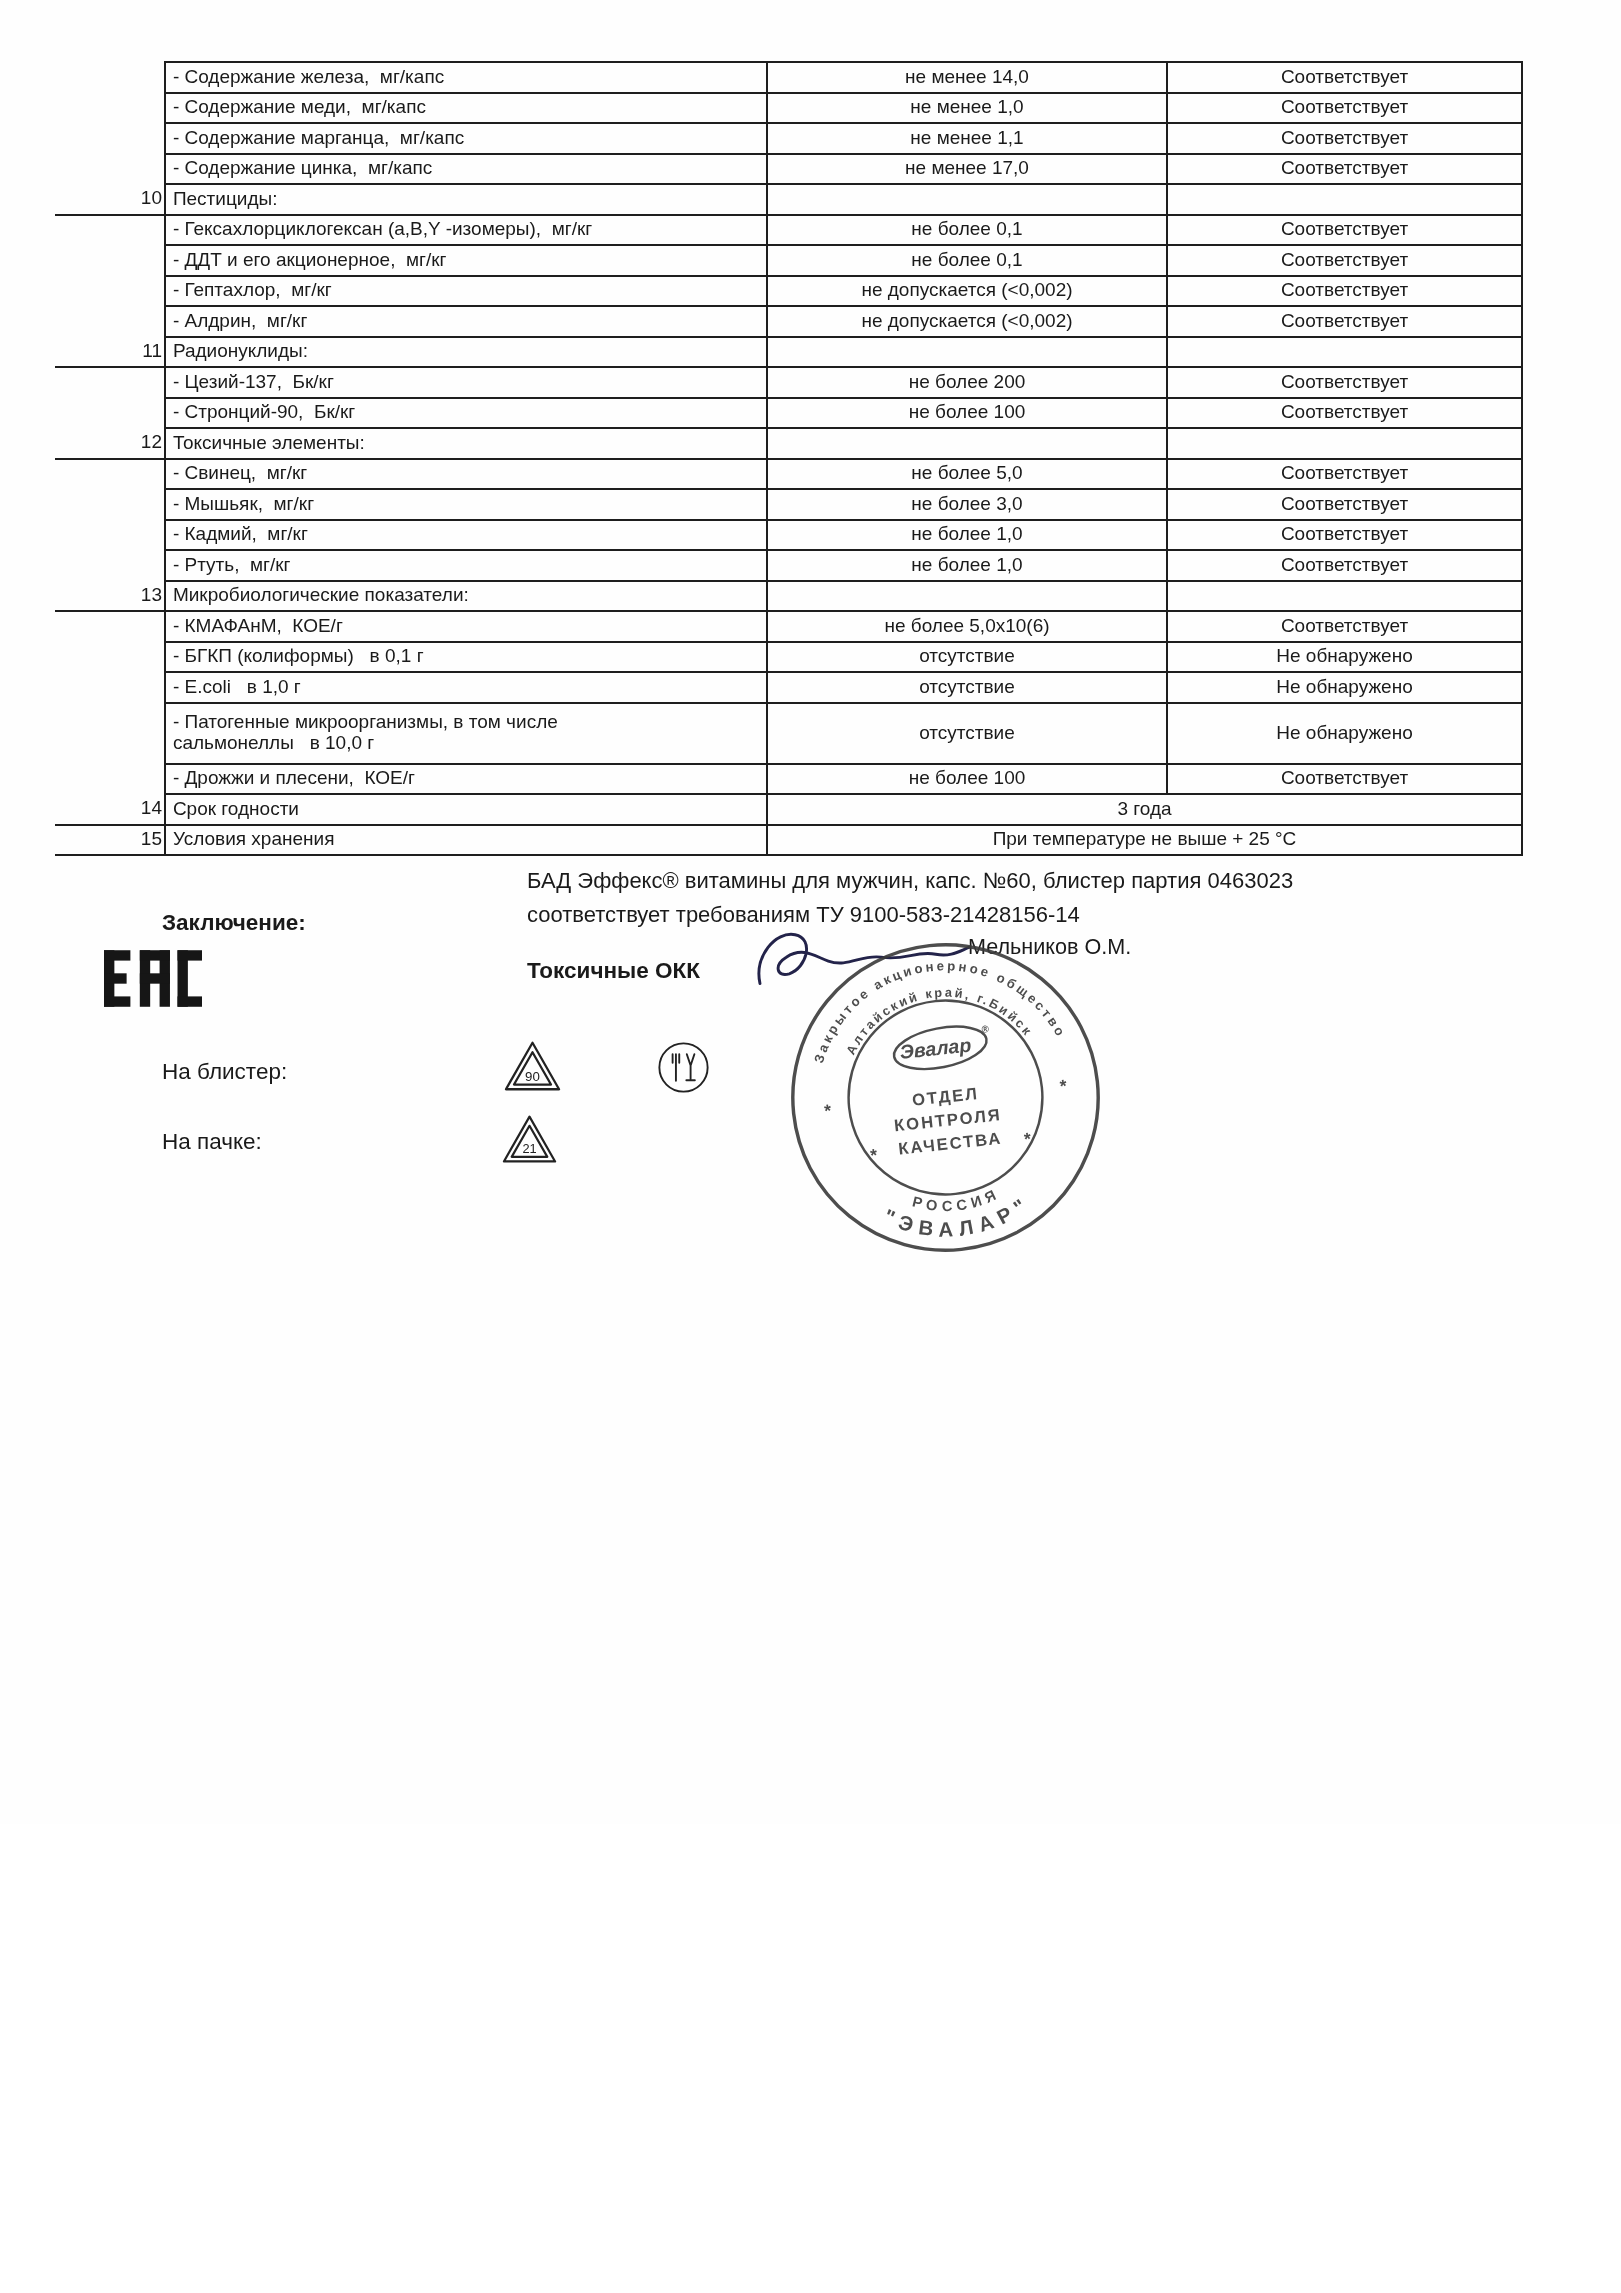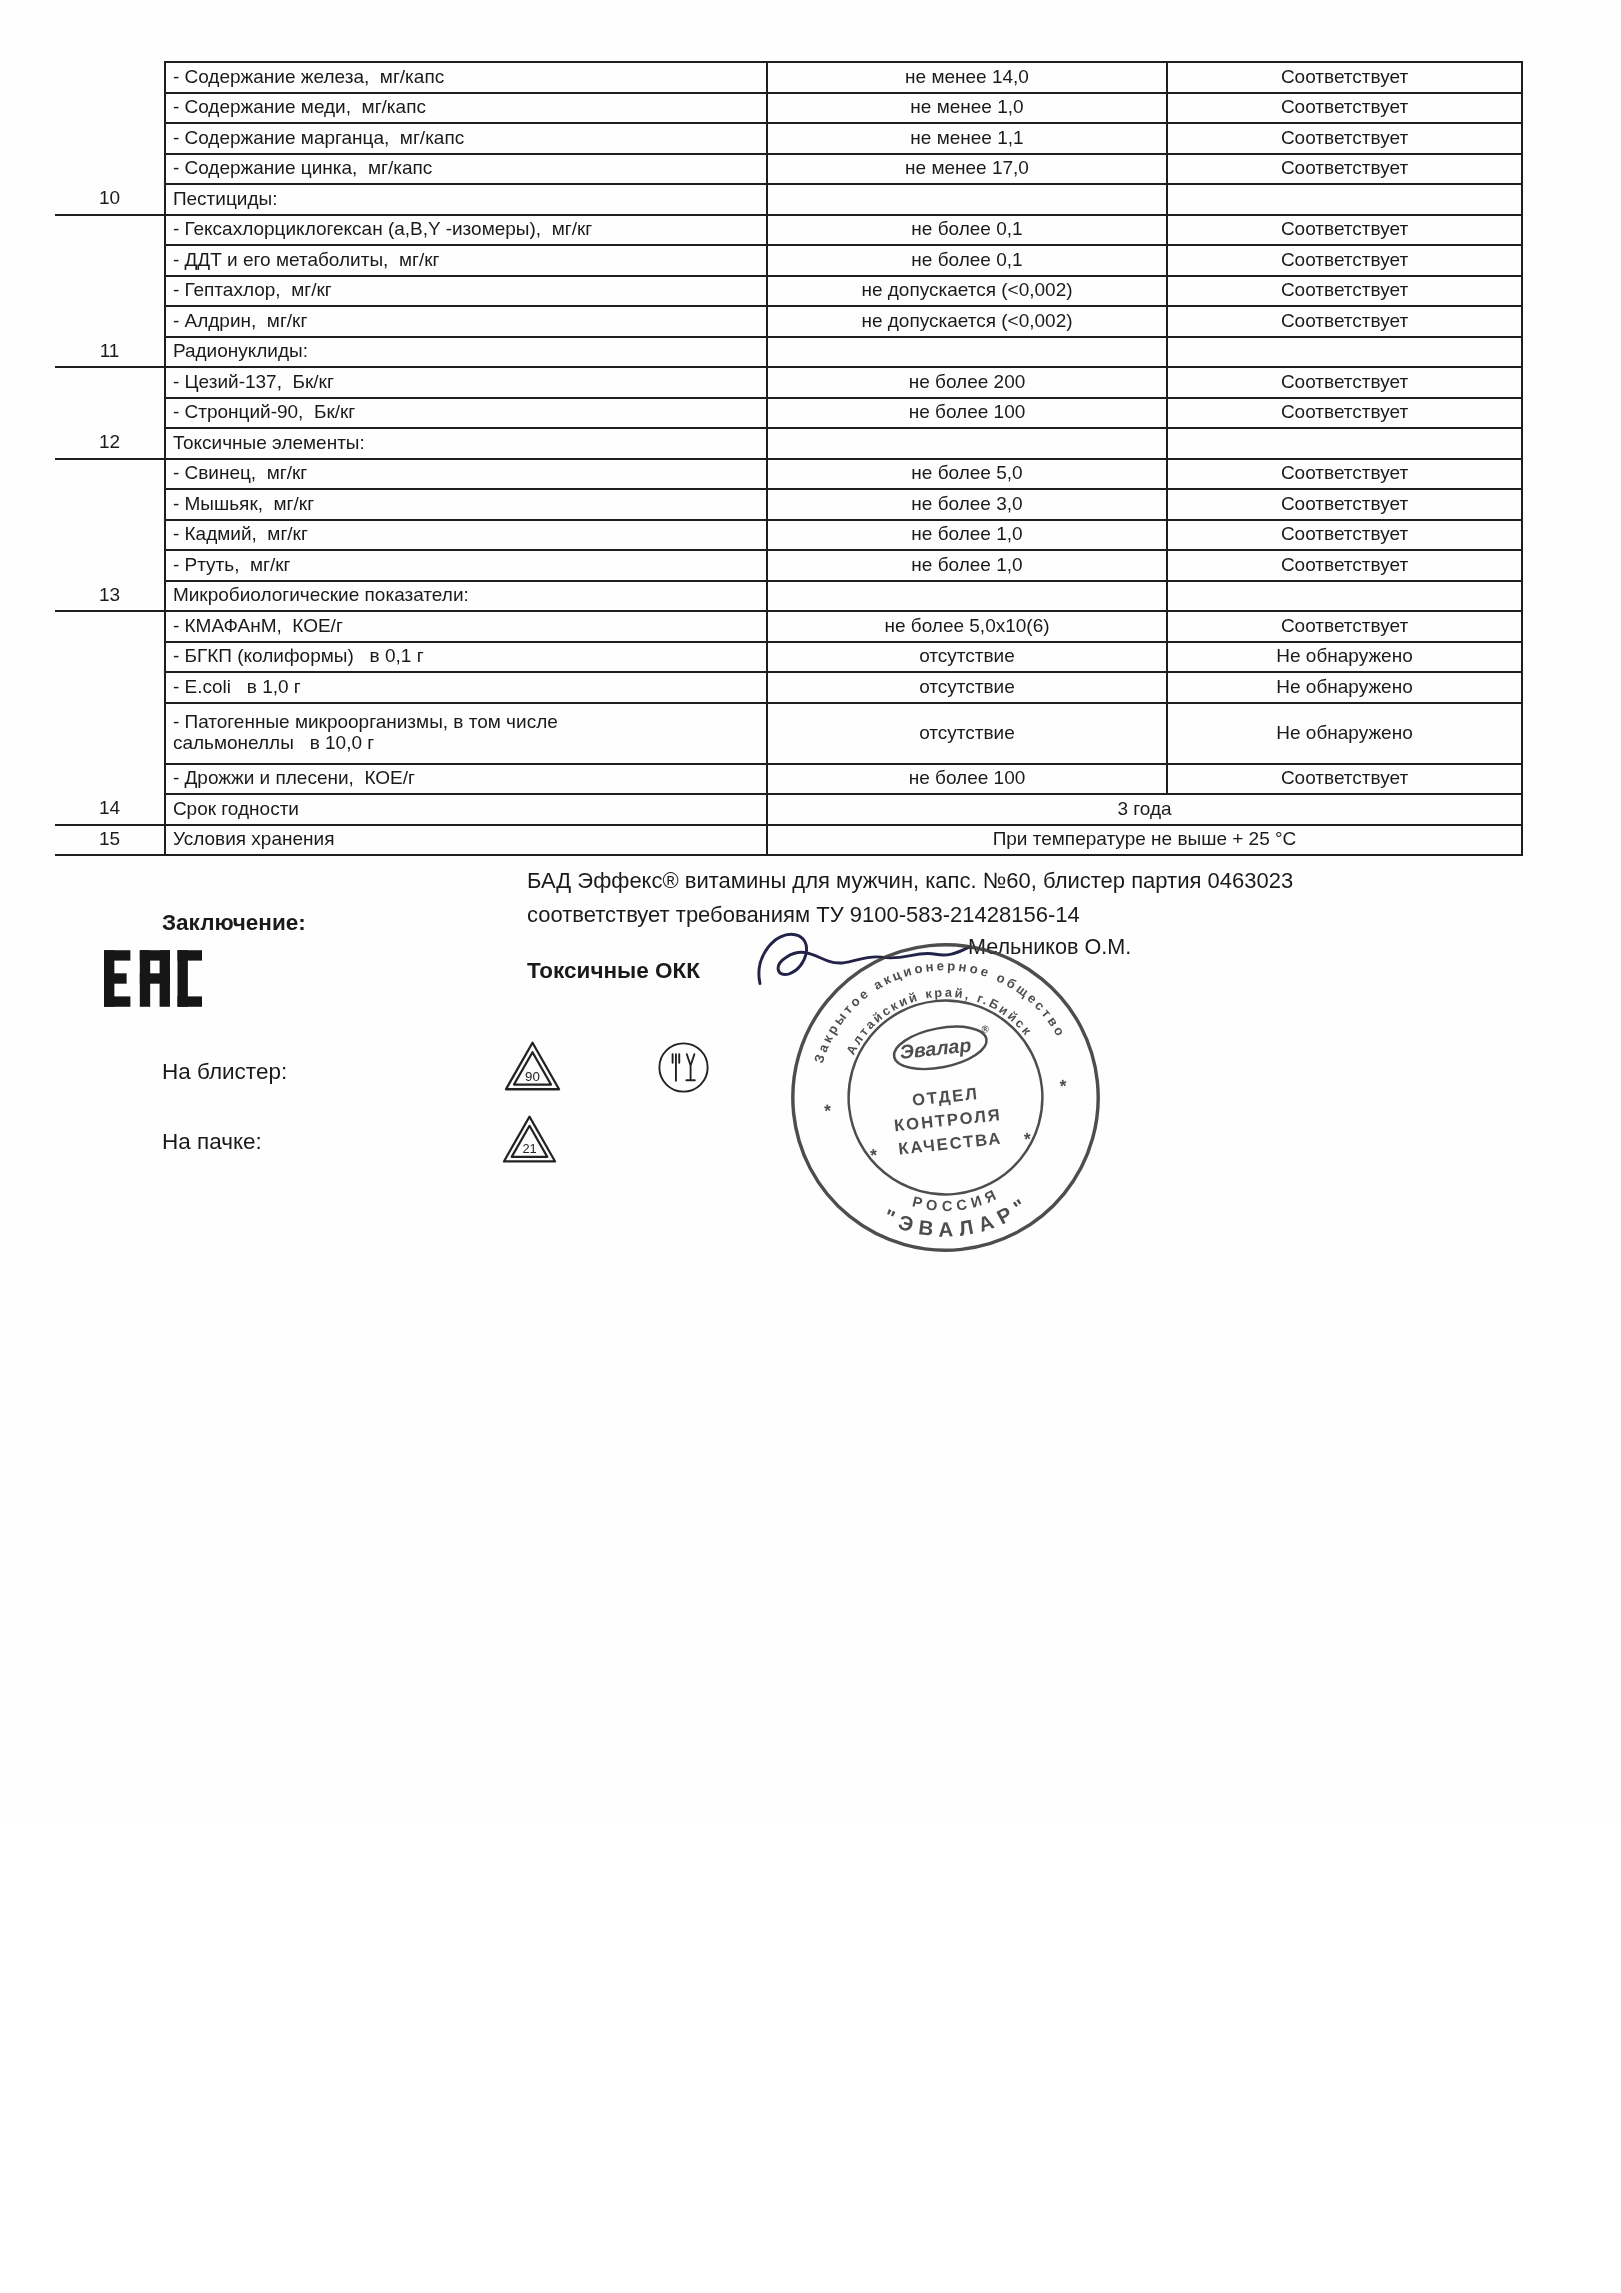--- a/index.html
+++ b/index.html
@@ -12,21 +12,21 @@
   .results-table{
     position:absolute;left:55px;top:61px;width:1466px;
     border-collapse:collapse;table-layout:fixed;
   }
   .results-table td{
     border:2px solid #1e1e1e;height:26.5px;padding:1px 6.9px;
     font-size:19px;line-height:1.1;vertical-align:middle;
     overflow:hidden;
   }
   .results-table td.c-num{border-left:none;border-top:none;border-bottom:none;text-align:center;padding:1px 2px;}
-  .results-table td.c-num.hasnum{border-bottom:2px solid #1e1e1e;}
+  .results-table td.c-num.hasnum{border-bottom:2px solid #1e1e1e;text-align:right;}
   .results-table td.c-param{text-align:left;white-space:pre-wrap;}
   .results-table td.c-req,.results-table td.c-res,.results-table td.c-span{text-align:center;}
   .results-table tr.tall td{height:57px;}
   
   .abs{position:absolute;}
   .lbl{font-size:22.5px;}
   .bold{font-weight:bold;}
   .concl-text{font-size:22px;line-height:34px;width:941px;}
   .name-text{font-size:21.6px;}
   .bottom-line{position:absolute;left:27.4px;top:2275px;width:529px;height:2.9px;background:#3d3d3d;}
@@ -87,21 +87,21 @@
           <td class="c-res"></td>
         </tr>
         <tr>
           <td class="c-num"></td>
           <td class="c-param">- Гексахлорциклогексан (a,B,Y -изомеры),  мг/кг</td>
           <td class="c-req">не более 0,1</td>
           <td class="c-res">Соответствует</td>
         </tr>
         <tr>
           <td class="c-num"></td>
-          <td class="c-param">- ДДТ и его метаболиты,  мг/кг</td>
+          <td class="c-param">- ДДТ и его акционерное,  мг/кг</td>
           <td class="c-req">не более 0,1</td>
           <td class="c-res">Соответствует</td>
         </tr>
         <tr>
           <td class="c-num"></td>
           <td class="c-param">- Гептахлор,  мг/кг</td>
           <td class="c-req">не допускается (&lt;0,002)</td>
           <td class="c-res">Соответствует</td>
         </tr>
         <tr>

